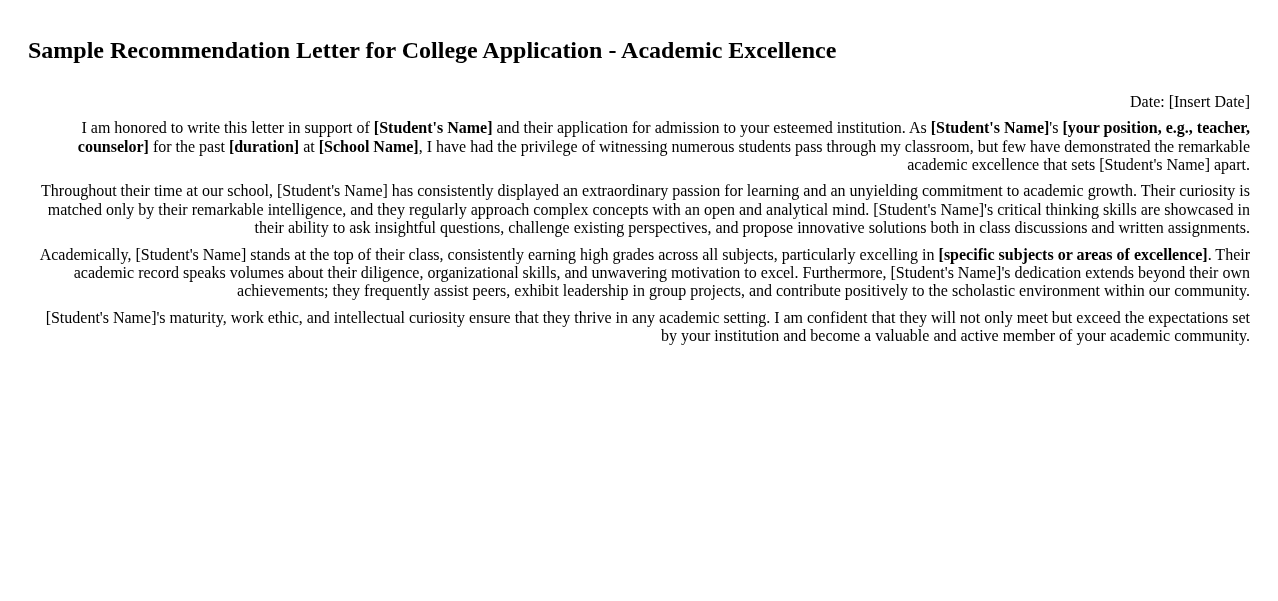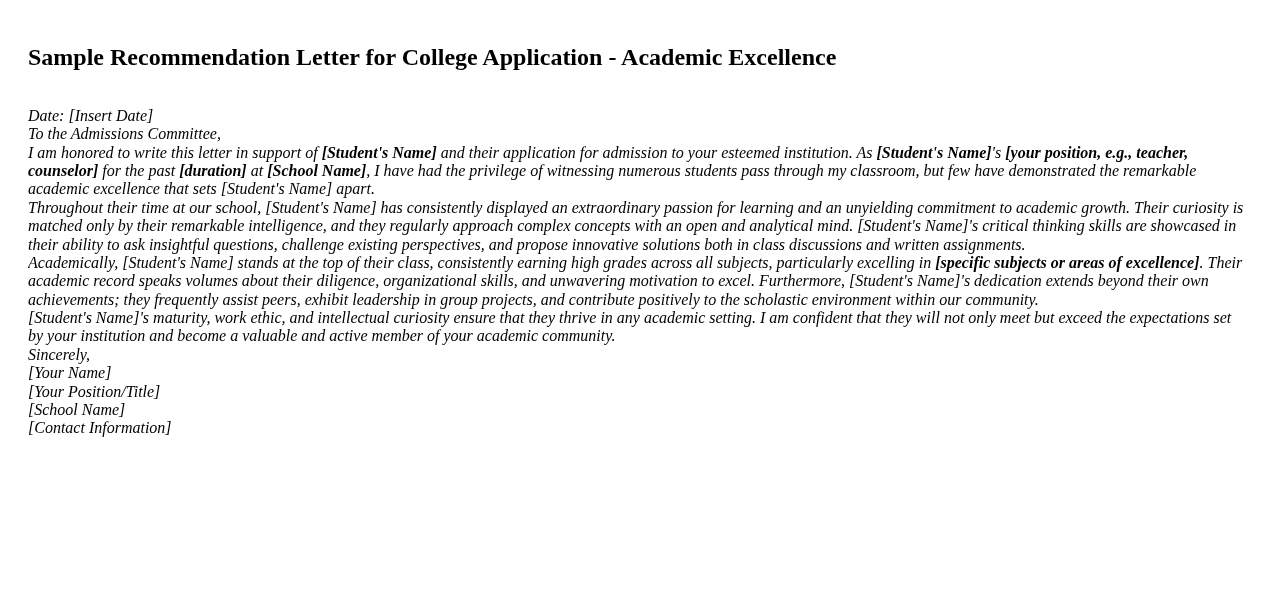--- a/index.html
+++ b/index.html
@@ -10,46 +10,43 @@
     margin: 8px 28px;
     width: 1222px;
     font-family: "Liberation Serif", "DejaVu Serif", serif;
     font-size: 16px;
     line-height: 1.15;
     -webkit-font-smoothing: auto;
   }
   h1.doc-title {
     font-size: 24px;
     font-weight: bold;
-    margin: 35px 0;
+    margin: 28px 0;
     line-height: 1.2;
     font-family: "Liberation Serif", "DejaVu Serif", serif;
   }
   p.doc-paragraph {
-    margin: 0 0;
-    text-align: left;
-    font-style: italic;
+    margin: 8px 0;
+    text-align: right;
   }
   p.doc-paragraph b {
     font-weight: bold;
   }
 </style>
 </head>
 <body>
 
 <main>
   <h1 class="doc-title">Sample Recommendation Letter for College Application - Academic Excellence</h1>
 
   <p class="doc-paragraph">Date: [Insert Date]</p>
 
-  <p class="doc-paragraph">To the Admissions Committee,</p>
 
   <p class="doc-paragraph"><span>I am honored to write this letter in support of </span><b>[Student's Name]</b><span> and their application for admission to your esteemed institution. As </span><b>[Student's Name]</b><span>'s </span><b>[your position, e.g., teacher, counselor]</b><span> for the past </span><b>[duration]</b><span> at </span><b>[School Name]</b><span>, I have had the privilege of witnessing numerous students pass through my classroom, but few have demonstrated the remarkable academic excellence that sets [Student's Name] apart.</span></p>
 
   <p class="doc-paragraph"><span>Throughout their time at our school, [Student's Name] has consistently displayed an extraordinary passion for learning and an unyielding commitment to academic growth. Their curiosity is matched only by their remarkable intelligence, and they regularly approach complex concepts with an open and analytical mind. [Student's Name]'s critical thinking skills are showcased in their ability to ask insightful questions, challenge existing perspectives, and propose innovative solutions both in class discussions and written assignments.</span></p>
 
   <p class="doc-paragraph"><span>Academically, [Student's Name] stands at the top of their class, consistently earning high grades across all subjects, particularly excelling in </span><b>[specific subjects or areas of excellence]</b><span>. Their academic record speaks volumes about their diligence, organizational skills, and unwavering motivation to excel. Furthermore, [Student's Name]'s dedication extends beyond their own achievements; they frequently assist peers, exhibit leadership in group projects, and contribute positively to the scholastic environment within our community.</span></p>
 
   <p class="doc-paragraph"><span>[Student's Name]'s maturity, work ethic, and intellectual curiosity ensure that they thrive in any academic setting. I am confident that they will not only meet but exceed the expectations set by your institution and become a valuable and active member of your academic community.</span></p>
 
 
-  <p class="doc-paragraph"><span>Sincerely,</span><br><span>[Your Name]</span><br><span>[Your Position/Title]</span><br><span>[School Name]</span><br><span>[Contact Information]</span></p>
 </main>
 
 </body></html>

